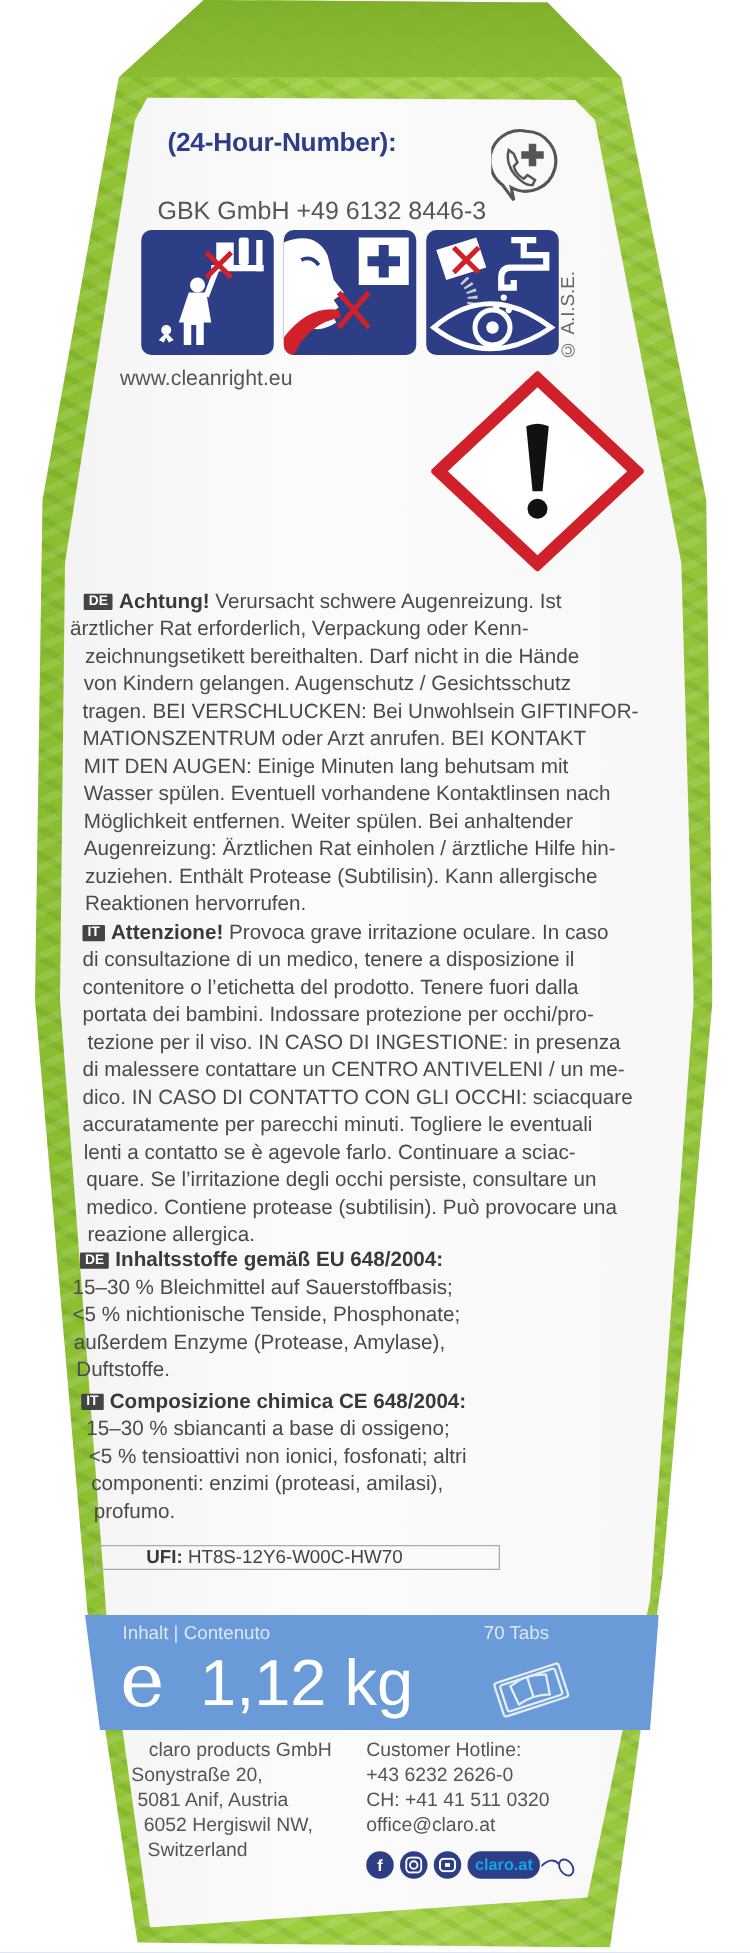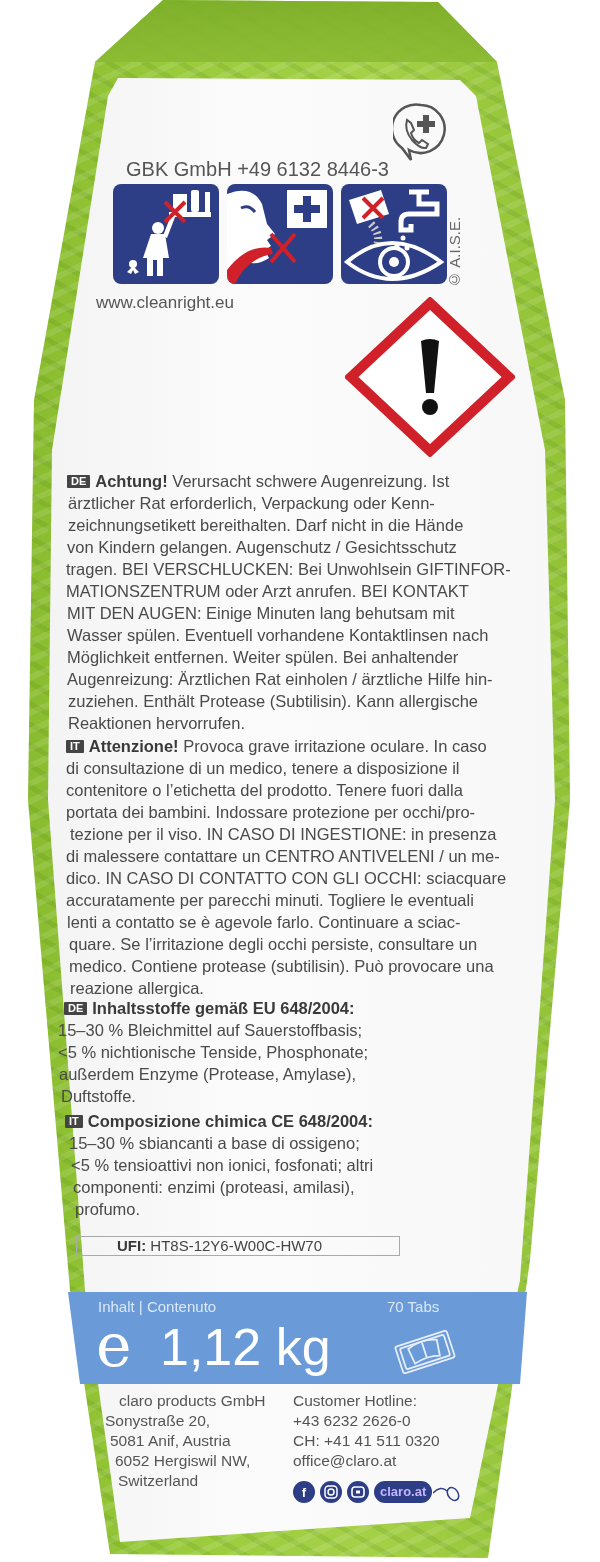--- a/index.html
+++ b/index.html
@@ -59,30 +59,31 @@
   .e-mark { left:96px; top:1310px; color:#ffffff; font-size:60px; font-family:"DejaVu Serif", serif; line-height:70px; }
   .weight { left:160px; top:1316px; color:#ffffff; font-size:52px; line-height:62px; }
   .tab-icon { left:392px; top:1328px; width:66px; height:48px; }
 
   .addr { left:103px; top:1391px; color:#555; font-size:15.5px; line-height:19px; }
   .addr .line { position:absolute; }
   .hot { left:293px; top:1391px; color:#555; font-size:15.5px; line-height:19px; }
 
   .social { left:293px; top:1481px; display:flex; gap:5px; align-items:center; }
   .sc { width:22px; height:22px; border-radius:50%; background:#2d3e87; color:#fff; font-size:13px; font-weight:bold; display:flex; align-items:center; justify-content:center; }
-  .claro-pill { background:#2d3e87; color:#c4b5fd; font-weight:bold; font-size:13px; border-radius:11px; height:22px; line-height:22px; padding:0 6px; }
+  .claro-pill { background:#2d3e87; color:#0ea5e9; font-weight:bold; font-size:13px; border-radius:11px; height:22px; line-height:22px; padding:0 6px; }
 </style>
 </head>
 <body>
 
 <div class="pack"></div>
 <div class="pack-top"></div>
 <div class="label"></div>
 
 <div class="abs em-title">
+  <div>(24-Hour-Number):</div>
 </div>
 <div class="abs em-line">GBK GmbH +49 6132 8446-3</div>
 <div class="abs phone-icon">
   <svg width="56" height="62" viewBox="0 0 56 62">
     <path d="M28 3 A24 24 0 1 1 16 48 L18 58 L9 46 A24 24 0 0 1 28 3 Z" fill="none" stroke="#555" stroke-width="2.5"></path>
     <path d="M14 18 q-3 10 5 20 q8 9 14 8 l2-4 -6-4 -3 3 q-6-3 -8-10 l3-3 -3-7 z" fill="none" stroke="#555" stroke-width="2"></path>
     <rect x="30" y="13" width="6" height="18" fill="#555"></rect>
     <rect x="24" y="19" width="18" height="6" fill="#555"></rect>
   </svg>
 </div>
@@ -136,21 +137,21 @@
     <polygon points="85,6 164,80 85,154 6,80" fill="#fff" stroke="#d0202a" stroke-width="10" stroke-linejoin="miter"></polygon>
     <path d="M76 44 Q85 40 94 44 L89 96 L81 96 Z" fill="#111"></path>
     <circle cx="85" cy="110" r="8" fill="#111"></circle>
   </svg>
 </div>
 
 <div class="abs block" style="top:470px;">
   <div class="line" style="left:67px; top:0px;">
     <span class="lang-tag">DE</span><span class="b">Achtung!</span> <span>Verursacht schwere Augenreizung. Ist</span>
   </div>
-  <div class="line" style="left:68px; top:22px;">ärztlicher Rat erforderlich, Verpackung oder Kenn-</div>
+  <div class="line" style="left:56px; top:22px;">ärztlicher Rat erforderlich, Verpackung oder Kenn-</div>
   <div class="line" style="left:68px; top:44px;">zeichnungsetikett bereithalten. Darf nicht in die Hände</div>
   <div class="line" style="left:67px; top:66px;">von Kindern gelangen. Augenschutz / Gesichtsschutz</div>
   <div class="line" style="left:66px; top:88px;">tragen. BEI VERSCHLUCKEN: Bei Unwohlsein GIFTINFOR-</div>
   <div class="line" style="left:66px; top:110px;">MATIONSZENTRUM oder Arzt anrufen. BEI KONTAKT</div>
   <div class="line" style="left:67px; top:132px;">MIT DEN AUGEN: Einige Minuten lang behutsam mit</div>
   <div class="line" style="left:67px; top:154px;">Wasser spülen. Eventuell vorhandene Kontaktlinsen nach</div>
   <div class="line" style="left:67px; top:176px;">Möglichkeit entfernen. Weiter spülen. Bei anhaltender</div>
   <div class="line" style="left:67px; top:198px;">Augenreizung: Ärztlichen Rat einholen / ärztliche Hilfe hin-</div>
   <div class="line" style="left:68px; top:220px;">zuziehen. Enthält Protease (Subtilisin). Kann allergische</div>
   <div class="line" style="left:68px; top:242px;">Reaktionen hervorrufen.</div>

